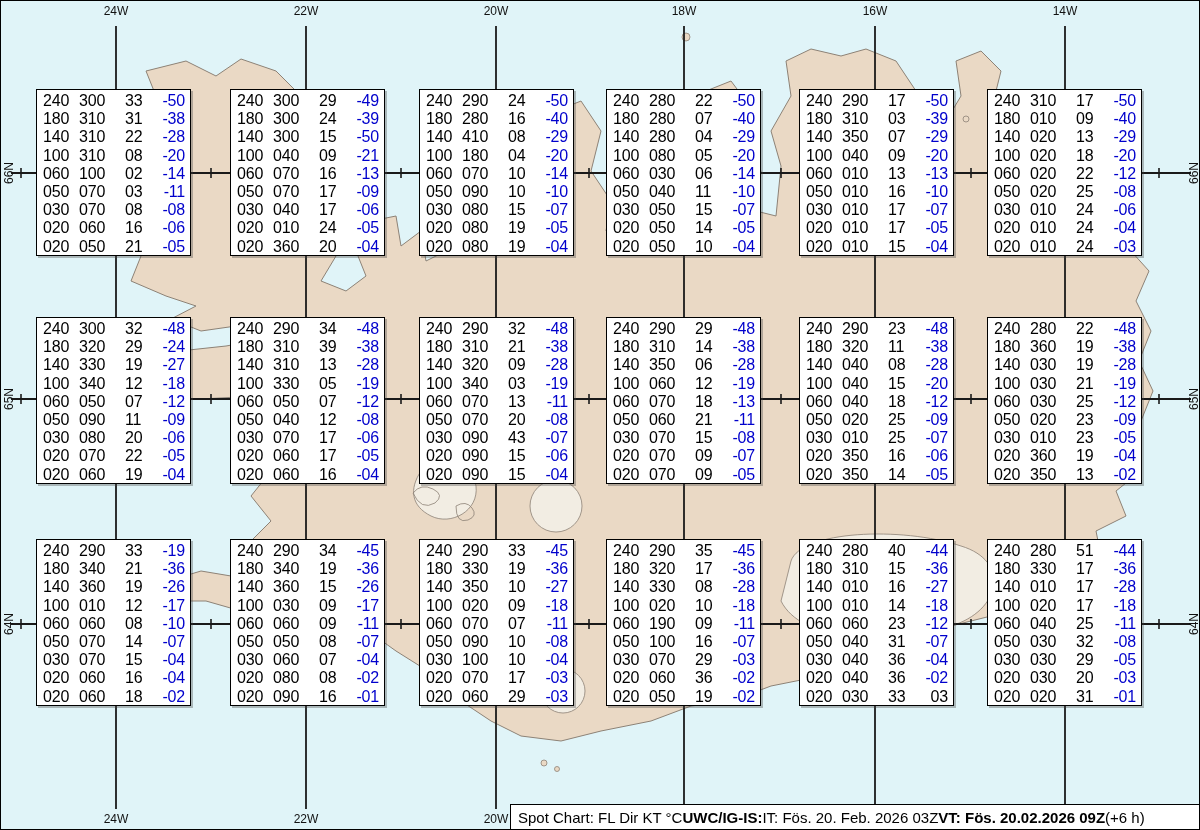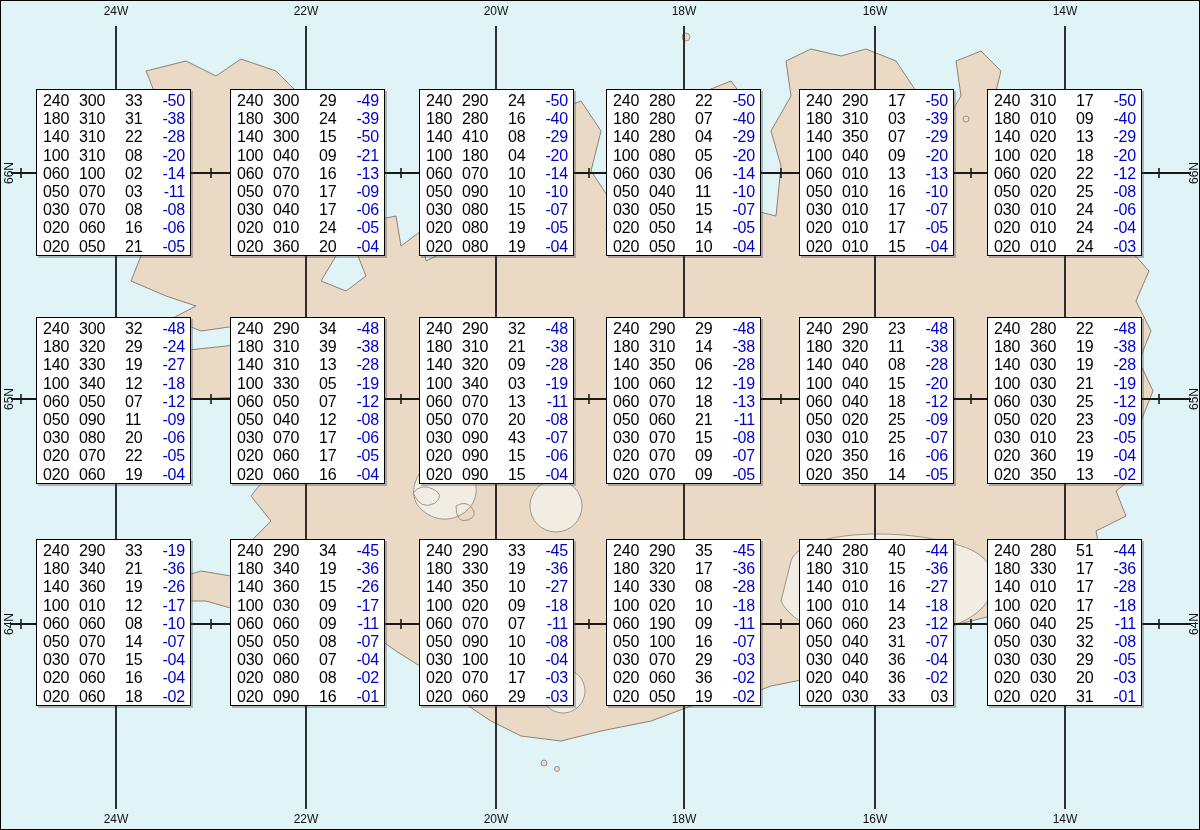--- a/index.html
+++ b/index.html
@@ -1110,13 +1110,20 @@
         </div>
         <div class="spot-row">
           <span class="c1">020</span>
           <span class="c2">020</span>
           <span class="c3">31</span>
           <span class="c4" style="color: rgb(0, 0, 204);">-01</span>
         </div>
       </div>
     </div>
 
+  <div id="status-bar">
+    <span>Spot Chart: FL Dir KT °C </span>
+    <b>UWC/IG-IS:</b>
+    <span> IT: Fös. 20. Feb. 2026 03Z </span>
+    <b>VT: Fös. 20.02.2026 09Z</b>
+    <span> (+6 h)</span>
+  </div>
 </div>
 
 </body></html>

